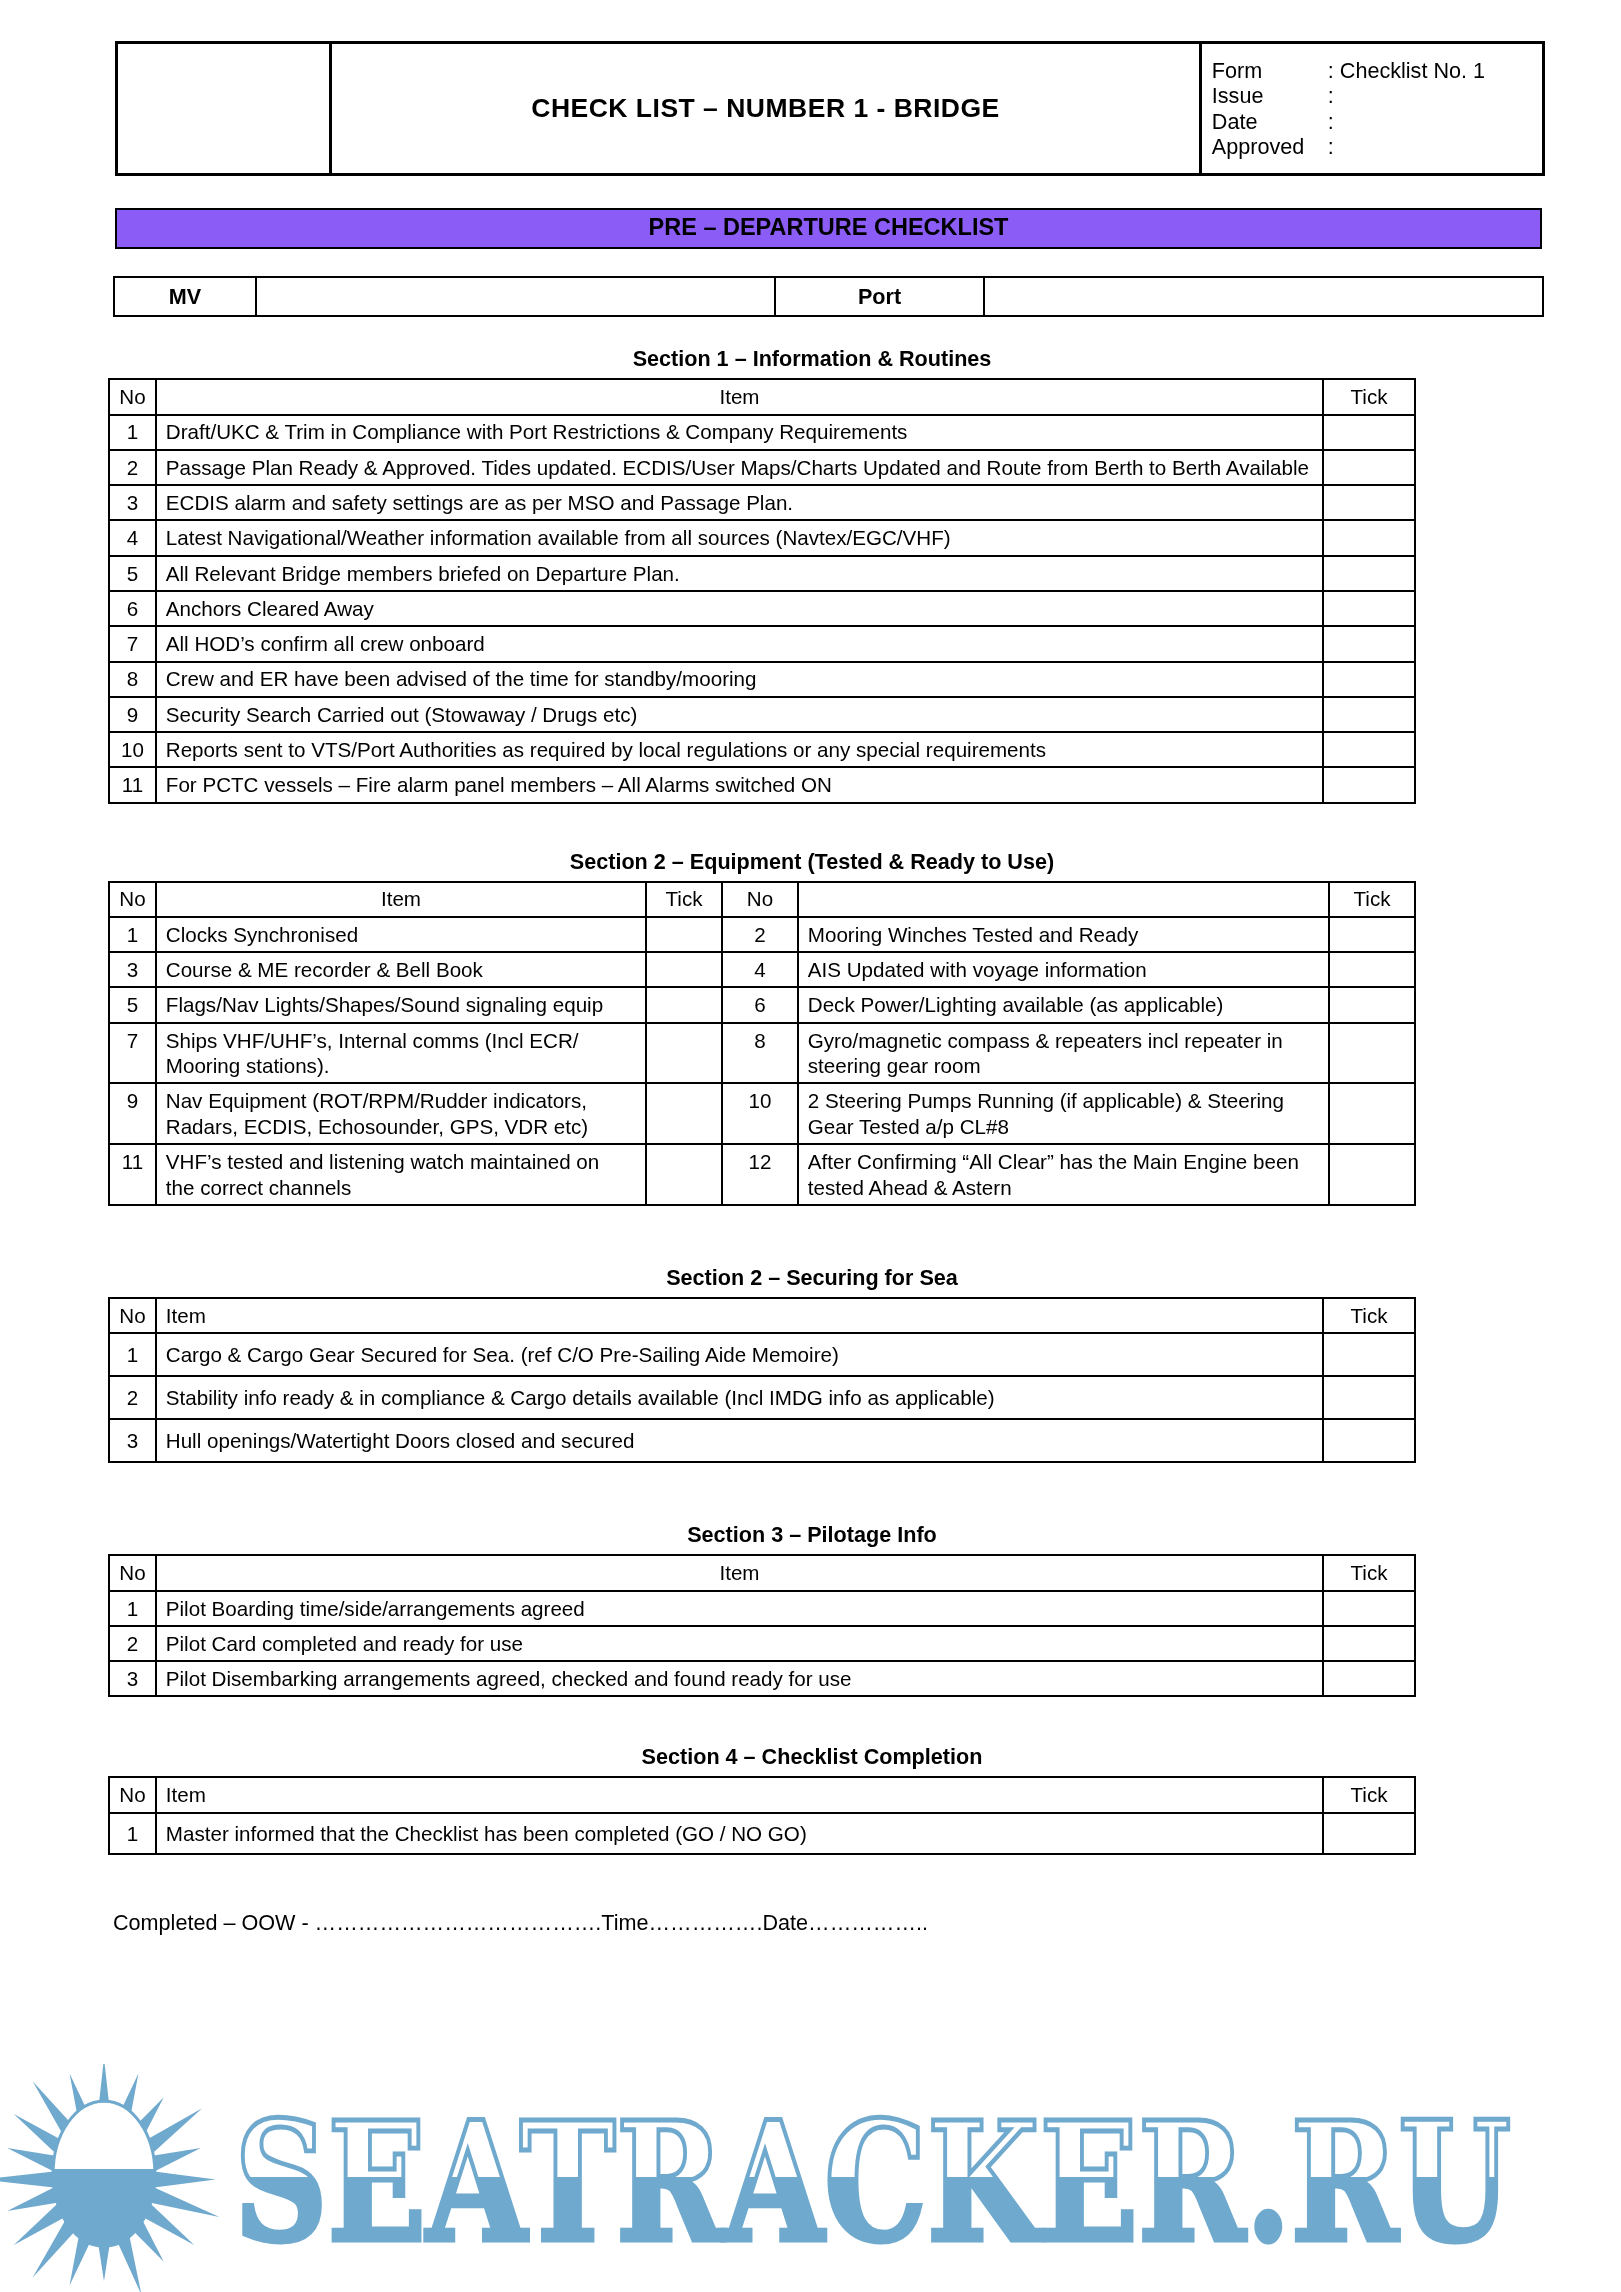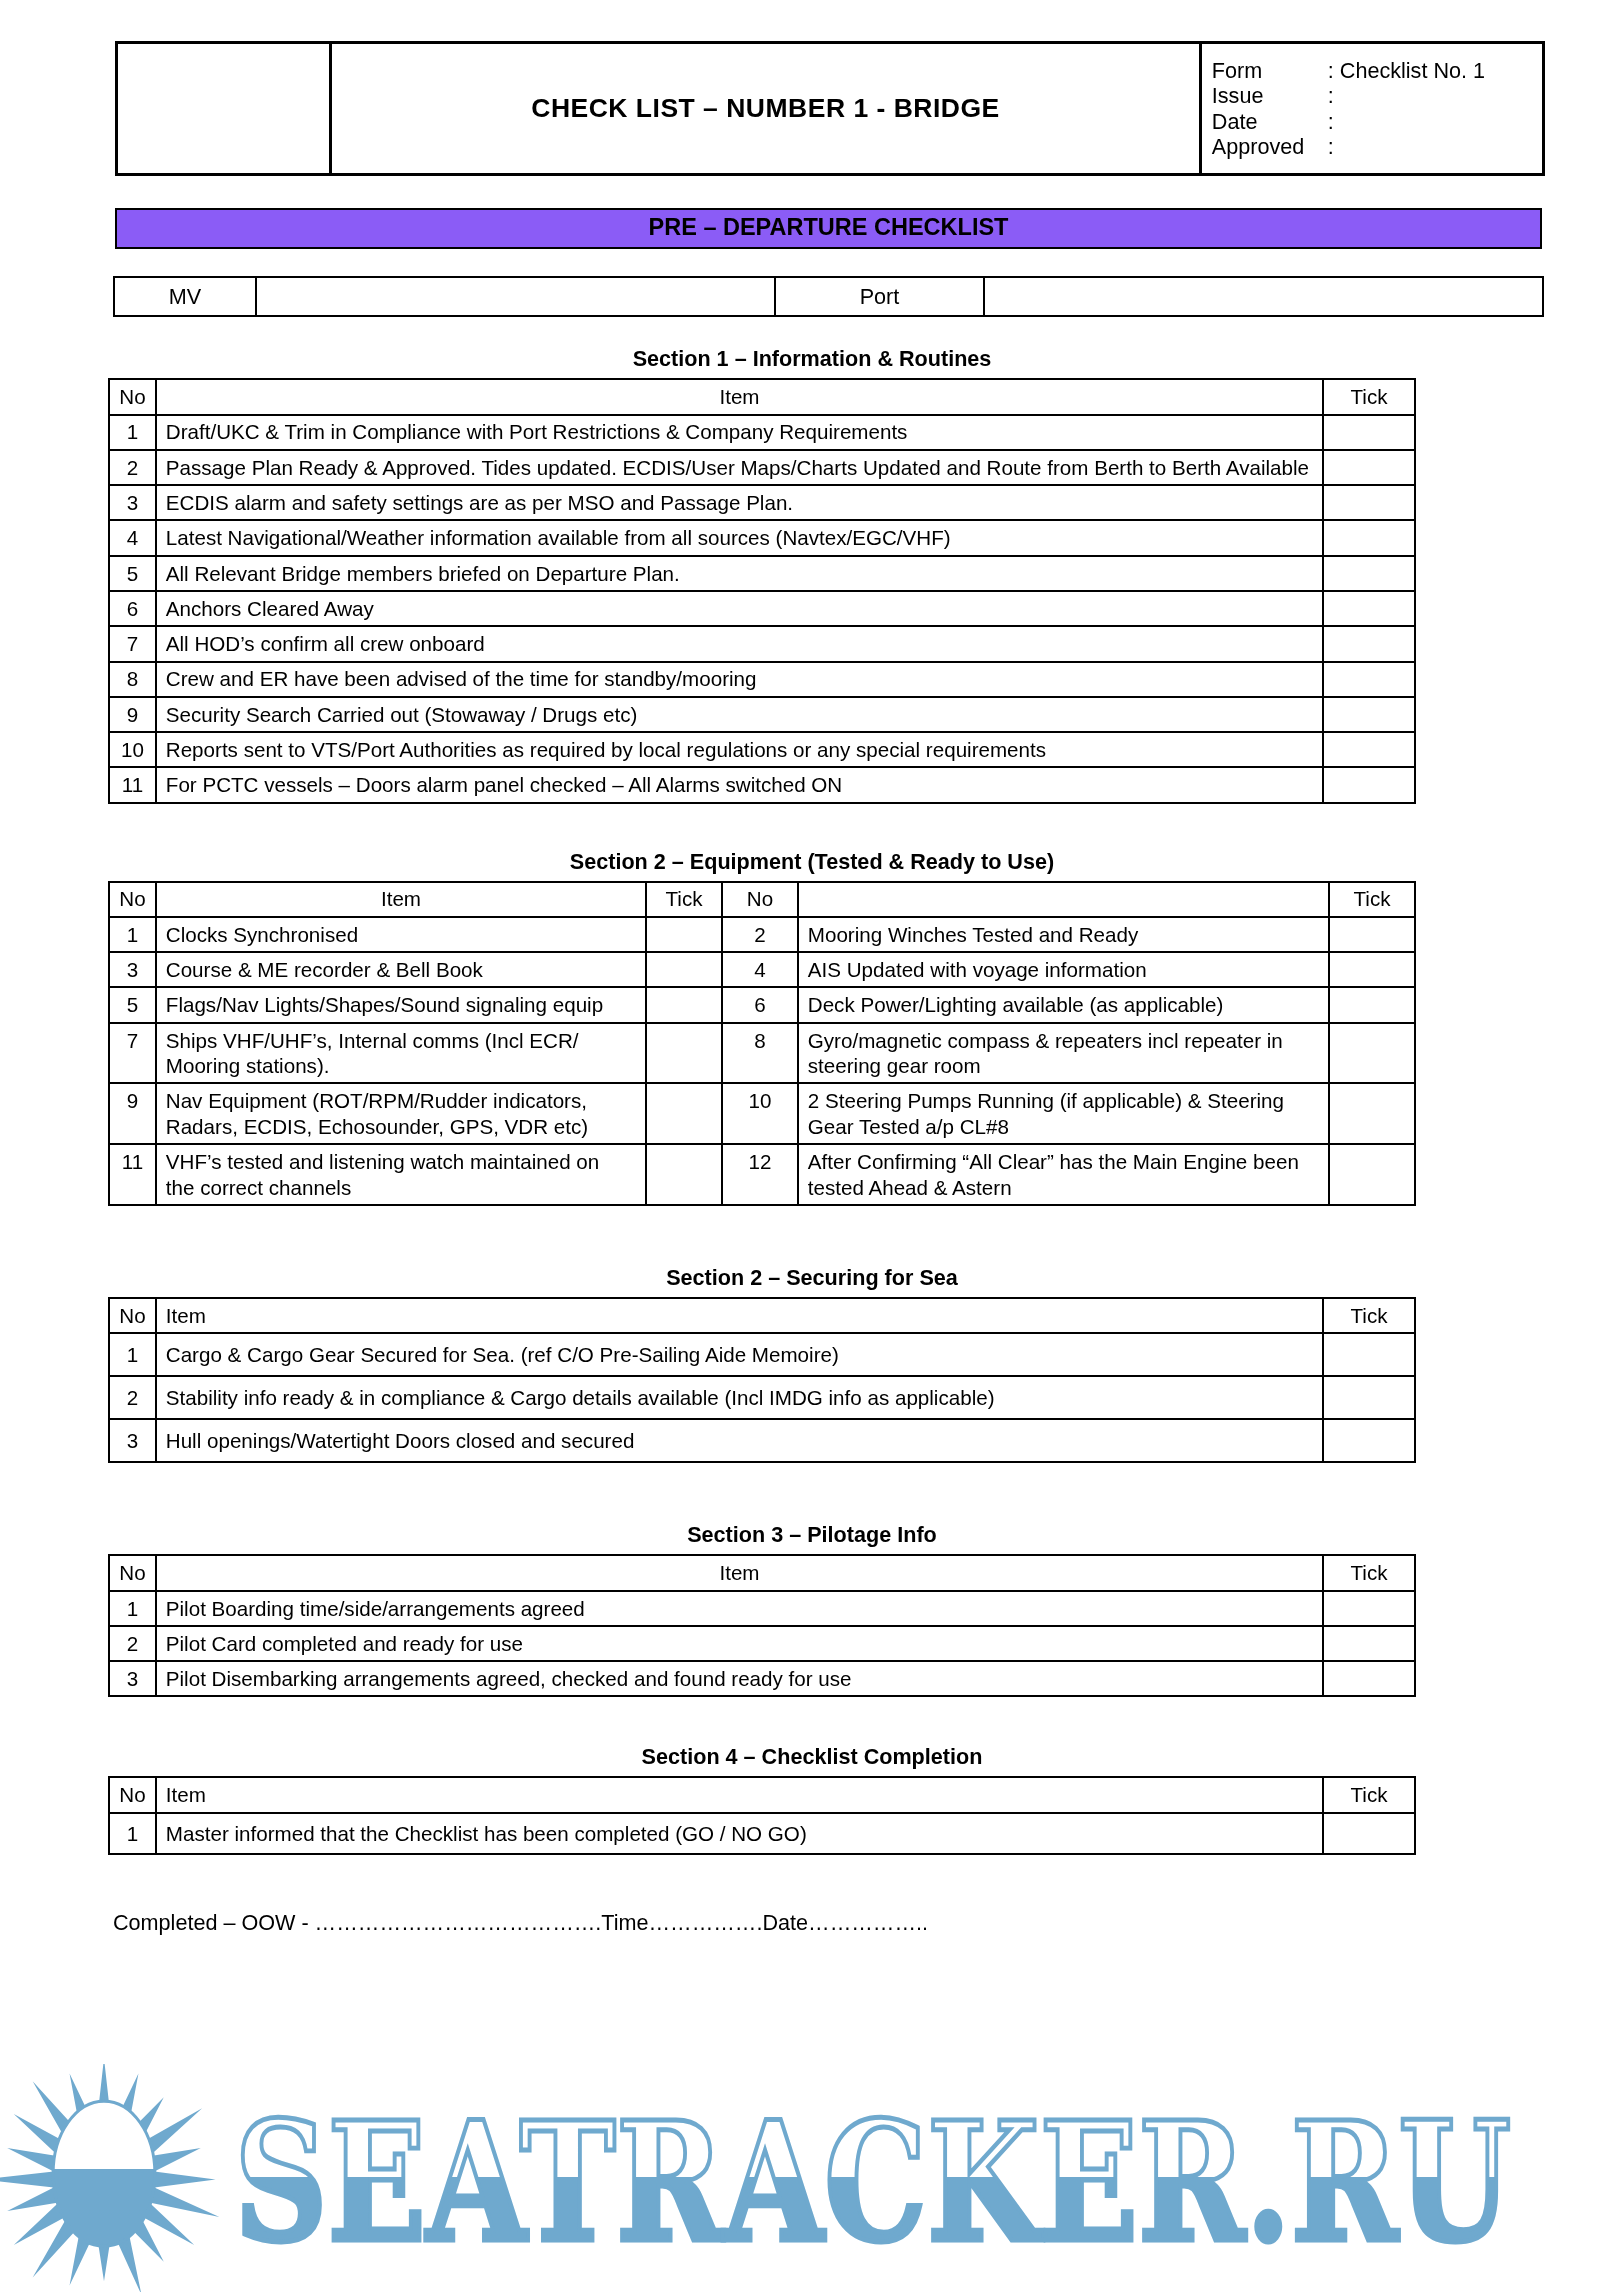--- a/index.html
+++ b/index.html
@@ -21,21 +21,21 @@
   .form-row .fl { width:116px; flex:none; }
   
   .banner {
     margin:32px 0 0 115px; width:1427px; height:41px;
     background:#8b5cf6; border:2.9px solid #000;
     font-weight:bold; font-size:23.5px; text-align:center; line-height:35px;
   }
   
   .mv-table { margin:27.4px 0 0 113px; width:1431px; border-collapse:collapse; table-layout:fixed; }
   .mv-table td { border:2.9px solid #000; height:39px; font-size:21.6px; padding:2px 7.8px; }
-  .mv-table .lbl { font-weight:normal; text-align:center; }
+  .mv-table .lbl { font-weight:bold; text-align:center; }
   
   .sec-title {
     margin:29px 0 5.9px 108px; width:1408px;
     text-align:center; font-weight:bold; font-size:21.6px;
   }
   .sp1 { margin-top:45px; } .sp2 { margin-top:59px; } .sp3 { margin-top:59px; } .sp4 { margin-top:47px; }
   table.sec { margin-left:108px; width:1308px; border-collapse:collapse; table-layout:fixed; border:2.9px solid #000; }
   table.sec th, table.sec td {
     border:2px solid #000; font-size:20.6px; font-weight:normal;
     padding:3.9px 8.8px; line-height:25.5px; vertical-align:top; text-align:left;
@@ -171,21 +171,21 @@
           <td class="c-item">Security Search Carried out (Stowaway / Drugs etc)</td>
           <td class="c-tick"></td>
         </tr>
         <tr>
           <td class="c-no">10</td>
           <td class="c-item">Reports sent to VTS/Port Authorities as required by local regulations or any special requirements</td>
           <td class="c-tick"></td>
         </tr>
         <tr>
           <td class="c-no">11</td>
-          <td class="c-item">For PCTC vessels – Doors alarm panel checked – All Alarms switched ON</td>
+          <td class="c-item">For PCTC vessels – Fire alarm panel members – All Alarms switched ON</td>
           <td class="c-tick"></td>
         </tr>
       </tbody>
   </table>
 
   <div class="sec-title sp1">Section 2 – Equipment (Tested &amp; Ready to Use)</div>
   <table class="sec sec-eq">
     <colgroup>
         <col style="width:47px">
         <col style="width:490px">

